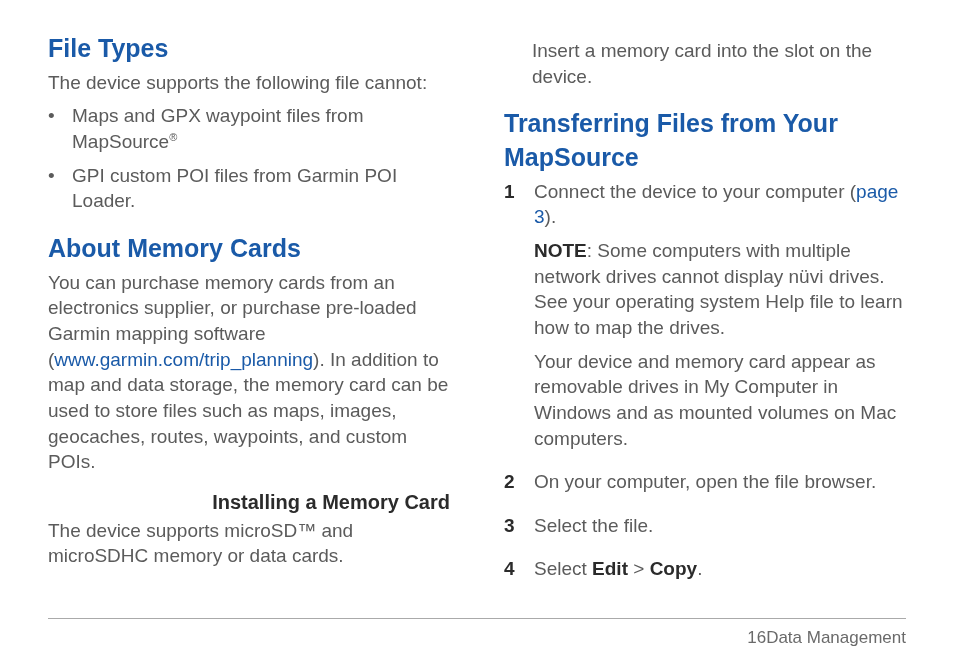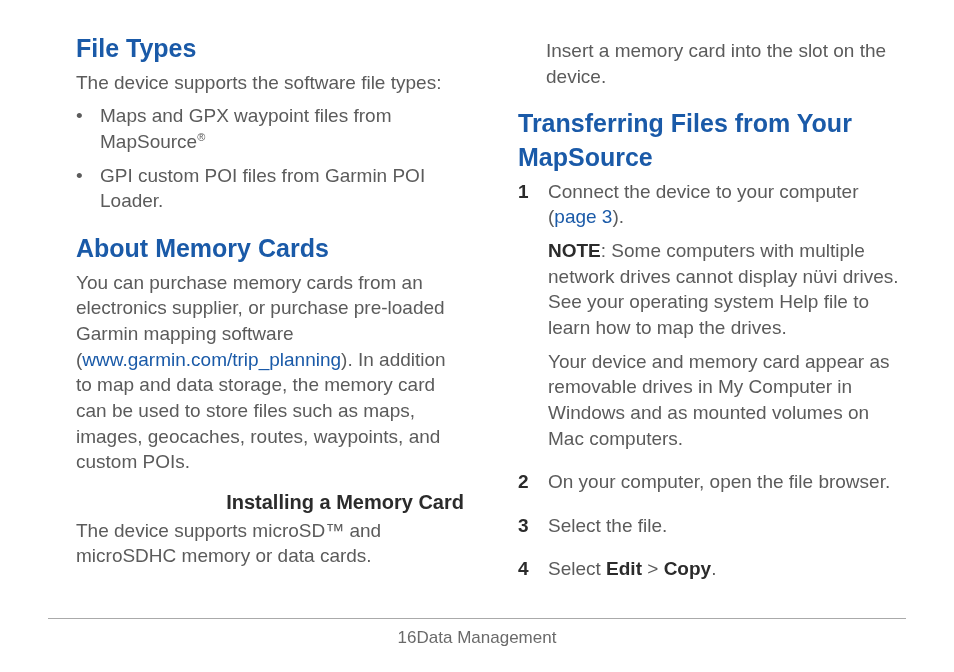--- a/index.html
+++ b/index.html
@@ -16,21 +16,20 @@
   .page {
     box-sizing: border-box;
     width: 954px;
     height: 672px;
     padding: 32px 48px 0 48px;
     position: relative;
   }
   .columns {
     display: flex;
     gap: 54px;
-    margin-left: 28px;
   }
   .col {
     flex: 1 1 0;
     min-width: 0;
   }
   h2.section {
     color: #1a5aa8;
     font-weight: bold;
     font-size: 25px;
     margin: 0 0 4px 0;
@@ -88,37 +87,37 @@
   .body p { margin: 0 0 8px 0; }
   .bold { font-weight: bold; color:#2b2b2b; }
   .footer {
     position: absolute;
     left: 48px;
     right: 48px;
     bottom: 22px;
     border-top: 1px solid #aaa;
     padding-top: 8px;
     display: flex;
-    justify-content: center;
+    justify-content: flex-end;
     font-size: 17px;
     color: #6a6a6a;
   }
   .block { margin-bottom: 18px; }
 </style>
 </head>
 <body>
 
 <div class="page">
   <div class="columns">
 
     <div class="col">
 
       <div class="block">
         <h2 class="section">File Types</h2>
-        <p>The device supports the software file types:</p>
+        <p>The device supports the following file cannot:</p>
         <ul class="bullets">
           <li>
             <span class="dot">•</span>
             <span>
               <span>Maps and GPX waypoint files from MapSource</span><span class="sup">®</span>
             </span>
           </li>
           <li>
             <span class="dot">•</span>
             <span>GPI custom POI files from Garmin POI Loader.</span>

